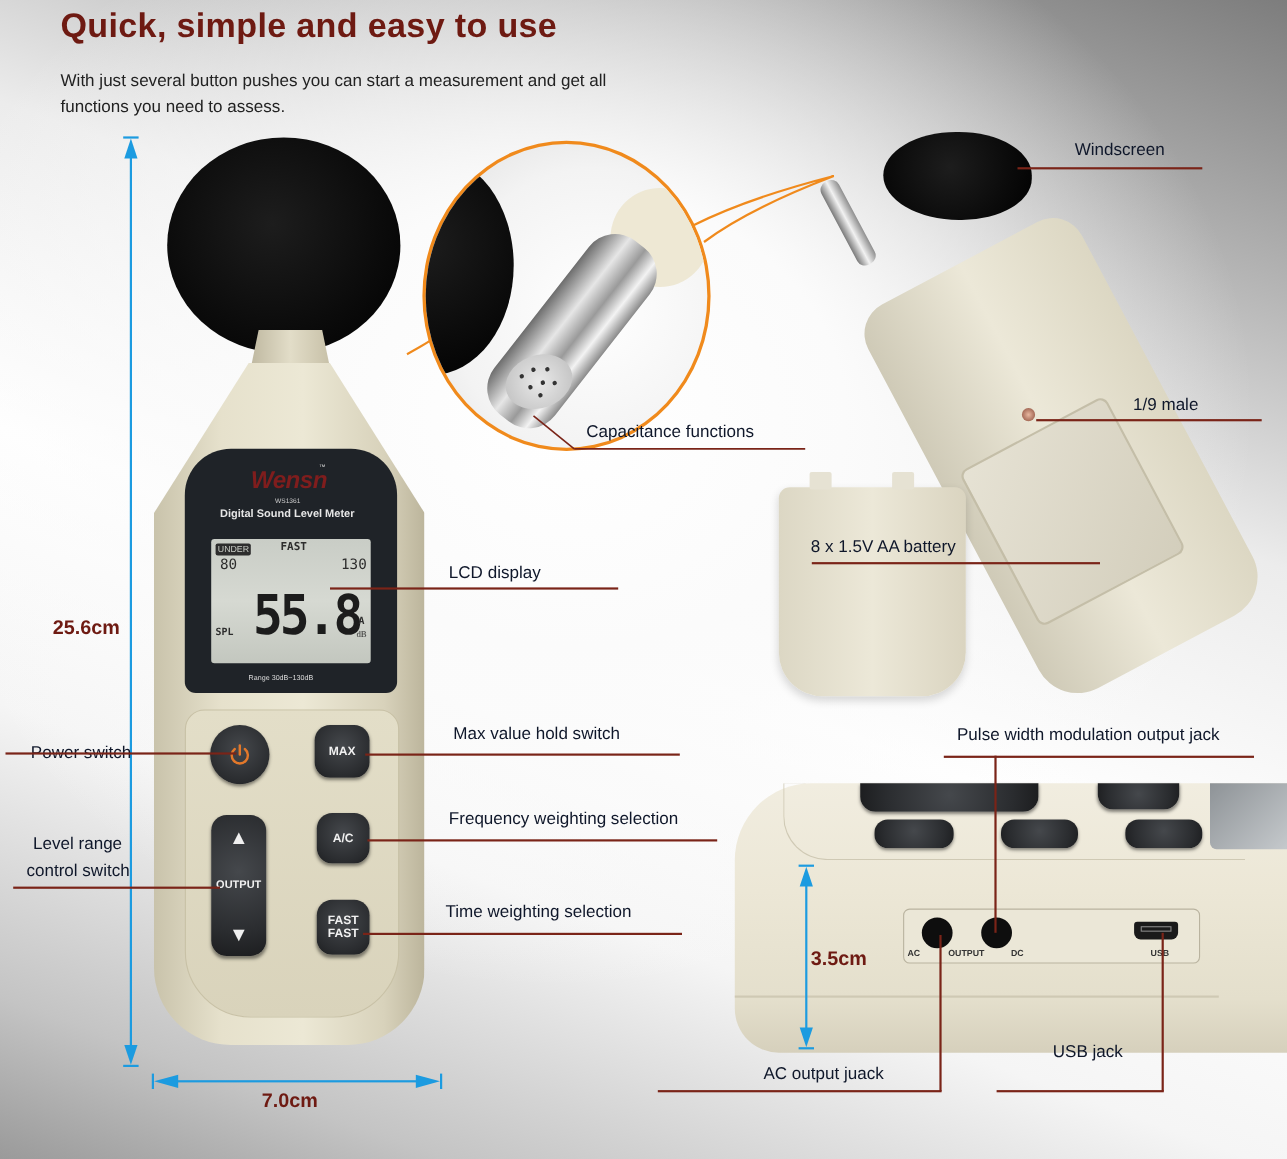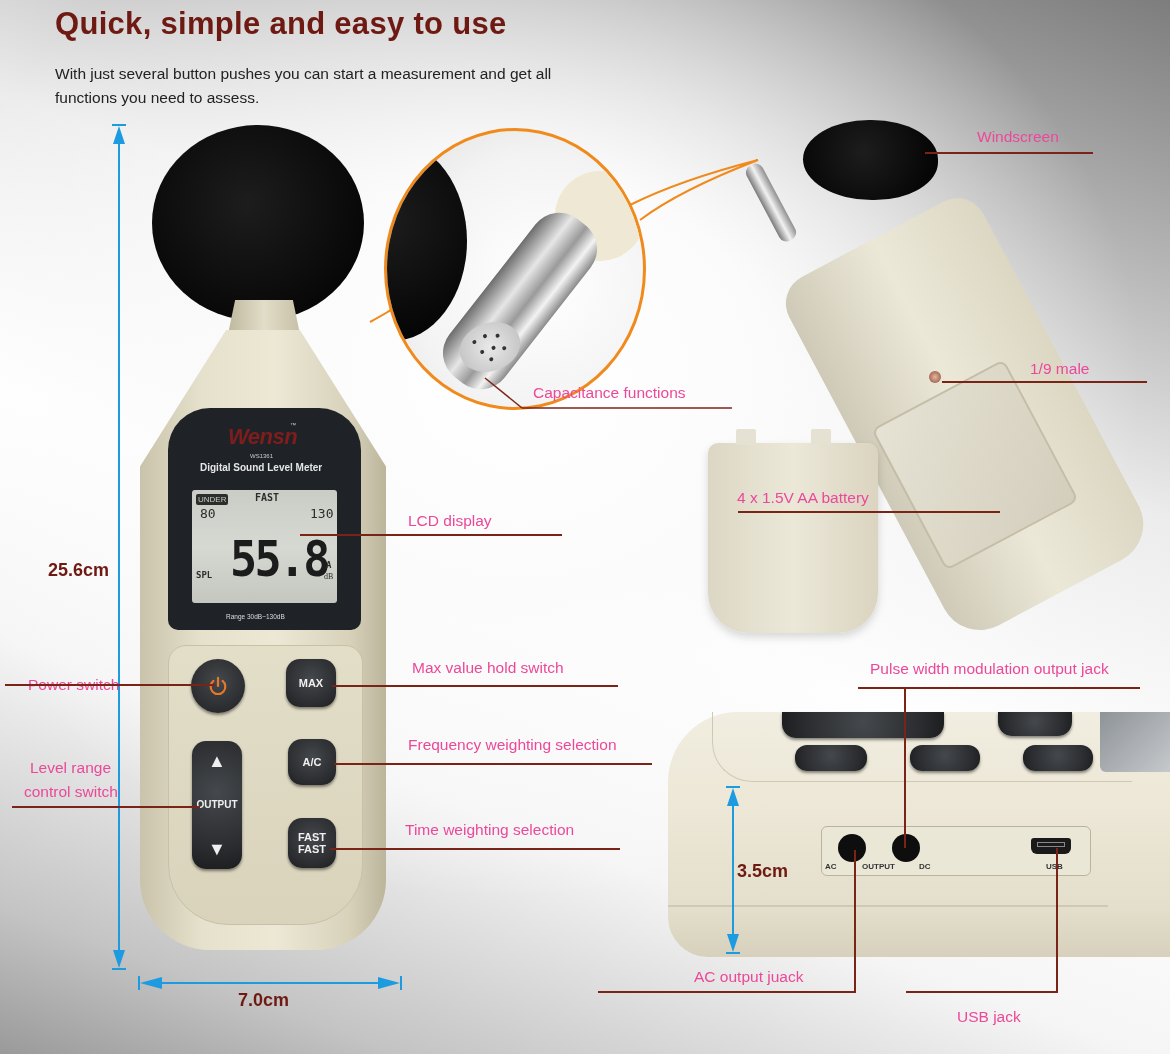--- a/index.html
+++ b/index.html
@@ -11,21 +11,21 @@
       radial-gradient(ellipse 620px 520px at 520px 380px, #ffffff 0%, #fbfbfb 40%, rgba(255,255,255,0) 100%),
       linear-gradient(200deg, #7d7d7d 0%, #b5b5b5 18%, #ececec 35%, #ffffff 55%, #f5f5f5 72%, #c4c4c4 90%, #9a9a9a 100%);
   }
   .abs { position: absolute; }
   .title {
     left: 55px; top: 6px; font-size: 31px; font-weight: bold; color: #6e1a12;
     letter-spacing: 0.3px;
   }
   .subtitle { left: 55px; top: 62px; width: 560px; font-size: 15.5px; line-height: 24px; color: #222; }
 
-  .label { font-size: 15.5px; color: #ec4899; white-space: nowrap; }
+  .label { font-size: 15.5px; color: #0f172a; white-space: nowrap; }
   .hline { height: 1.5px; background: #7a2418; }
   .vline { width: 1.5px; background: #7a2418; }
   .dim-text { font-size: 18px; font-weight: bold; color: #6e1a12; }
 
   
   .blue-v { width: 2px; background: #1c9be0; }
   .blue-h { height: 2px; background: #1c9be0; }
   .arrow-up { width:0;height:0;border-left:6px solid transparent;border-right:6px solid transparent;border-bottom:18px solid #1c9be0; }
   .arrow-down { width:0;height:0;border-left:6px solid transparent;border-right:6px solid transparent;border-top:18px solid #1c9be0; }
   .arrow-left { width:0;height:0;border-top:6px solid transparent;border-bottom:6px solid transparent;border-right:22px solid #1c9be0; }
@@ -238,21 +238,21 @@
   <div class="abs" style="left:28px;top:-14px;width:20px;height:16px;background:#e6e2d3;border-radius:2px;"></div>
   <div class="abs" style="left:103px;top:-14px;width:20px;height:16px;background:#e6e2d3;border-radius:2px;"></div>
 </div>
 
 <div class="abs label" style="left:977px;top:128px;">Windscreen</div>
 <div class="abs hline" style="left:925px;top:152px;width:168px;"></div>
 
 <div class="abs label" style="left:1030px;top:360px;">1/9 male</div>
 <div class="abs hline" style="left:942px;top:381px;width:205px;"></div>
 
-<div class="abs label" style="left:737px;top:489px;">4 x 1.5V AA battery</div>
+<div class="abs label" style="left:737px;top:489px;">8 x 1.5V AA battery</div>
 <div class="abs hline" style="left:738px;top:511px;width:262px;"></div>
 
 <div class="abs side-body"></div>
 <div class="abs" style="left:712px;top:712px;width:420px;height:70px;border-radius:0 0 0 40px;border-bottom:1.5px solid #cfc9b4;border-left:1.5px solid #cfc9b4;"></div>
 <div class="abs btn" style="left:782px;top:712px;width:162px;height:26px;border-radius:0 0 14px 14px;"></div>
 <div class="abs btn" style="left:998px;top:712px;width:74px;height:24px;border-radius:0 0 14px 14px;"></div>
 <div class="abs btn" style="left:795px;top:745px;width:72px;height:26px;border-radius:12px;"></div>
 <div class="abs btn" style="left:910px;top:745px;width:70px;height:26px;border-radius:12px;"></div>
 <div class="abs btn" style="left:1023px;top:745px;width:70px;height:26px;border-radius:12px;"></div>
 <div class="abs" style="left:1100px;top:712px;width:70px;height:60px;background:linear-gradient(135deg,#8e9397,#c5c9cc);border-radius:0 0 0 6px;"></div>
@@ -279,15 +279,15 @@
 <div class="abs dim-text" style="left:737px;top:861px;">3.5cm</div>
 
 <div class="abs label" style="left:870px;top:660px;">Pulse width modulation output jack</div>
 <div class="abs hline" style="left:858px;top:687px;width:282px;"></div>
 <div class="abs vline" style="left:904px;top:687px;height:161px;"></div>
 
 <div class="abs label" style="left:694px;top:968px;">AC output juack</div>
 <div class="abs hline" style="left:598px;top:991px;width:258px;"></div>
 <div class="abs vline" style="left:854px;top:850px;height:142px;"></div>
 
-<div class="abs label" style="left:957px;top:1008px;">USB jack</div>
+<div class="abs label" style="left:957px;top:948px;">USB jack</div>
 <div class="abs hline" style="left:906px;top:991px;width:152px;"></div>
 <div class="abs vline" style="left:1056px;top:848px;height:144px;"></div>
 
 </body></html>

